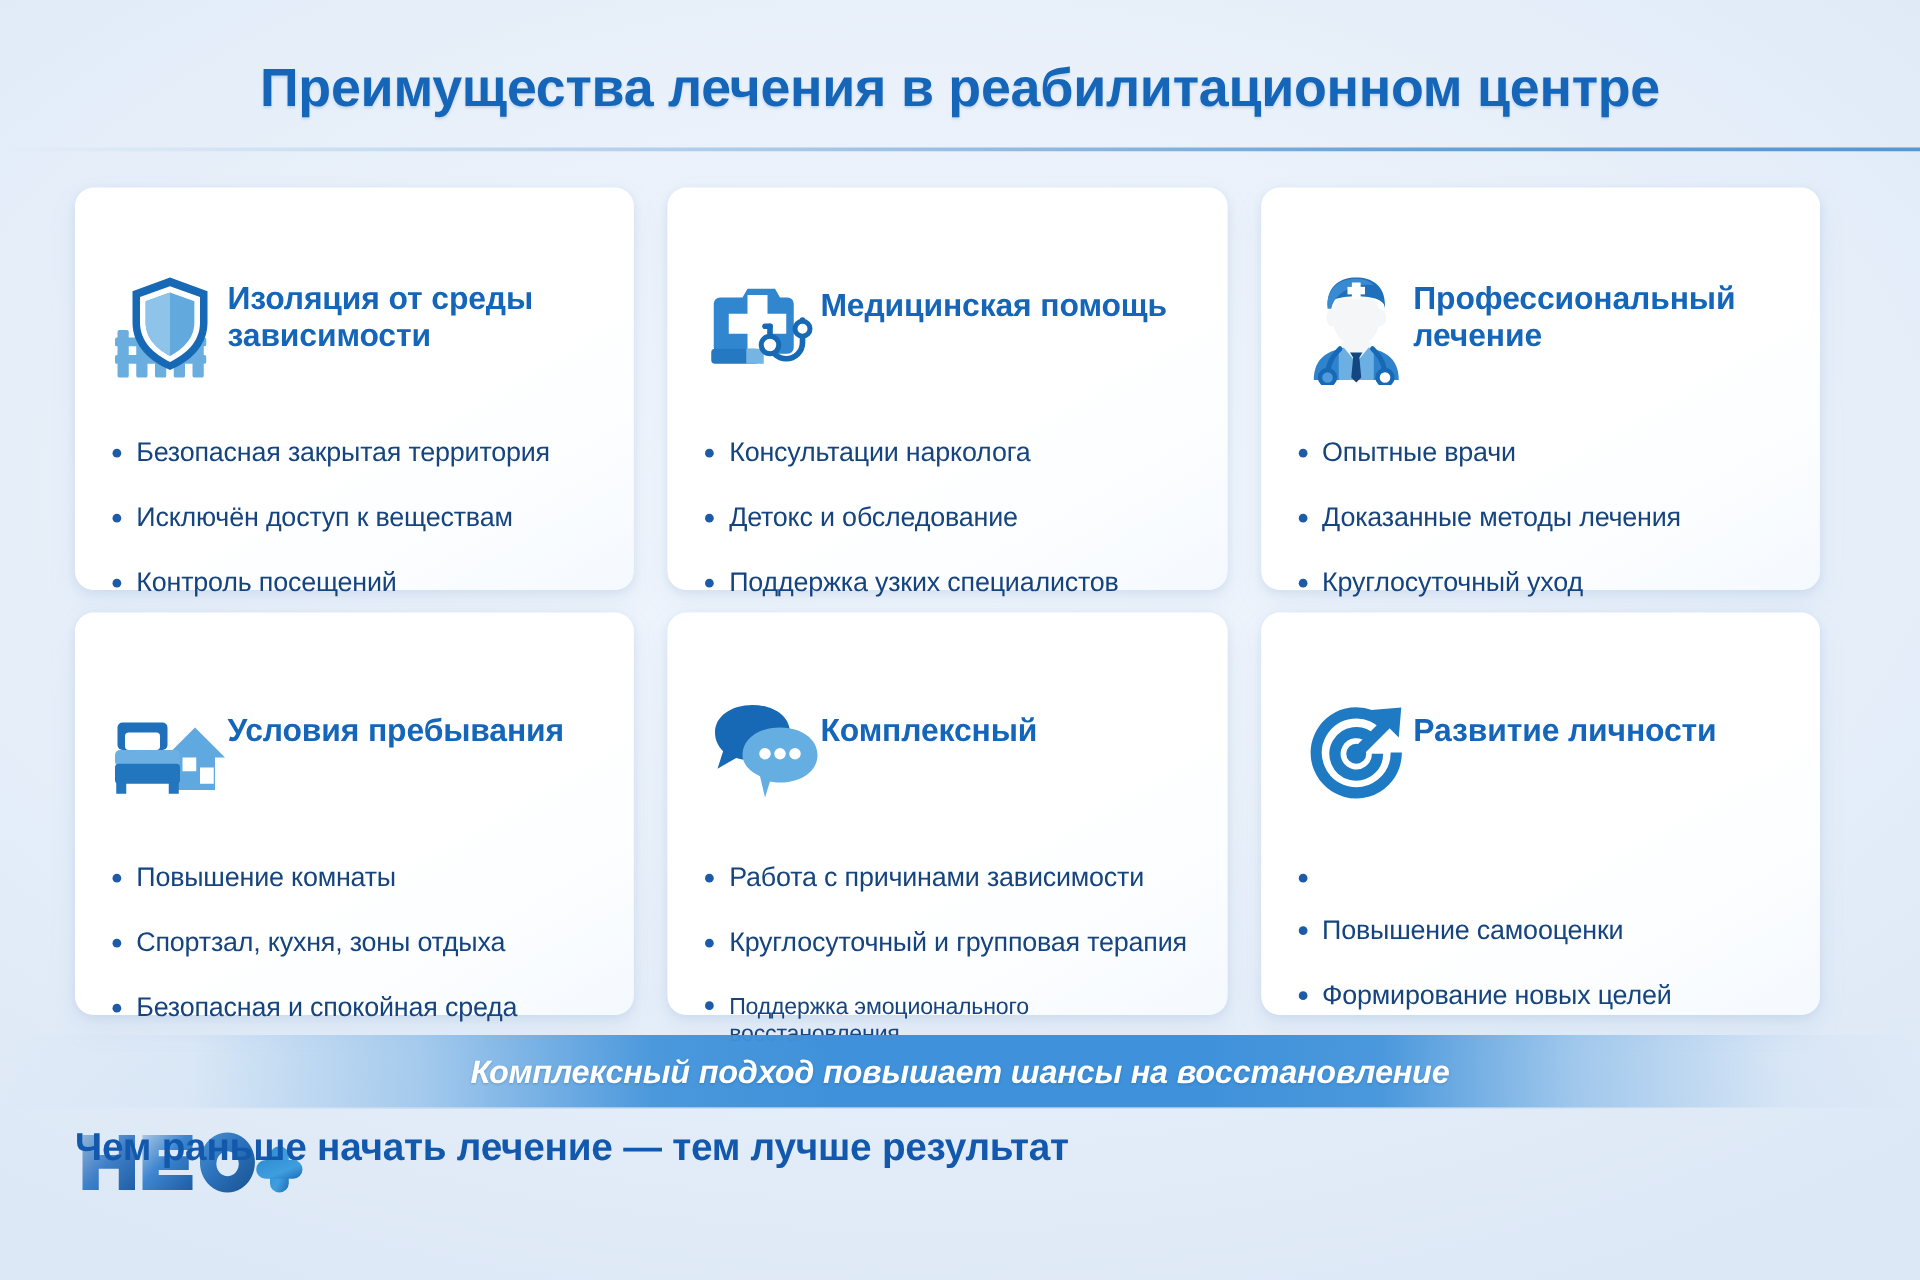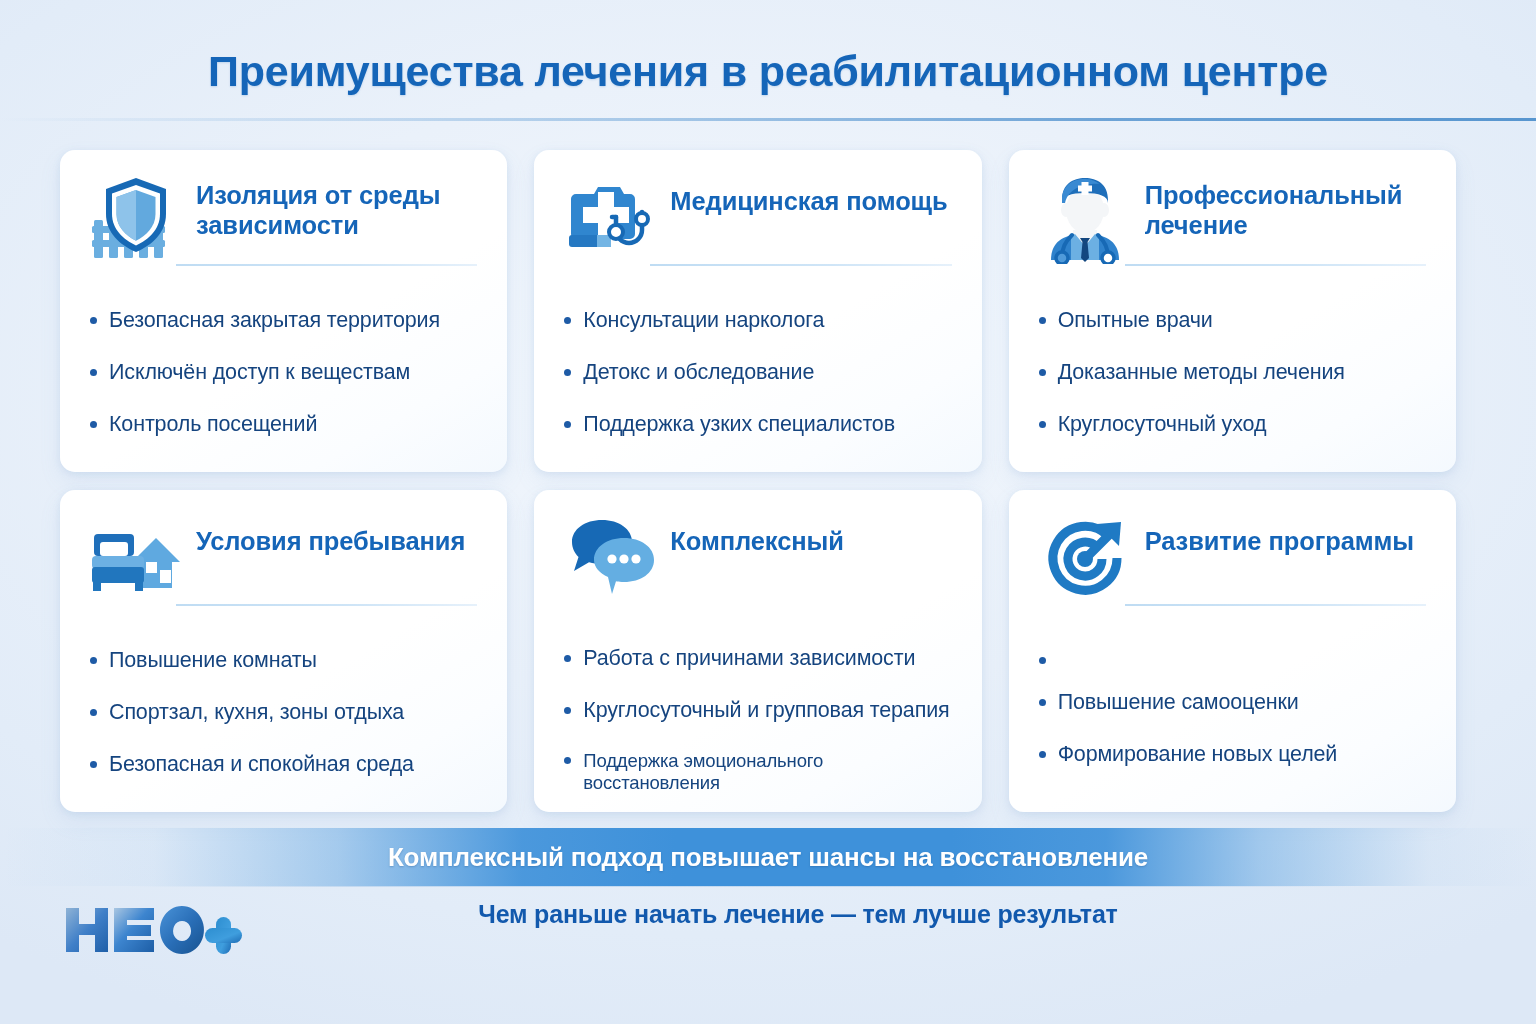--- a/index.html
+++ b/index.html
@@ -64,22 +64,23 @@
     box-shadow:0 2px 7px rgba(120,160,205,0.17), 0 10px 22px rgba(120,160,205,0.10);
     padding:26px 30px 20px 30px;
     position:relative;
     display:flex;
     flex-direction:column;
   }
 
   .card-head {
     display:flex;
     align-items:flex-start;
-    gap:14px;
+    gap:0;
     min-height:96px;
+    margin-top:44px;
   }
   .card-icon {
     flex:0 0 auto;
     width:92px; height:92px;
     display:block;
     margin-top:-4px;
   }
   .card-icon svg { display:block; width:92px; height:92px; }
 
   .card-title {
@@ -147,20 +148,21 @@
       rgba(70,150,220,0.05) 93%,
       rgba(70,150,220,0) 100%);
   }
   .banner-text {
     font-size:26px;
     font-weight:bold;
     color:#ffffff;
     letter-spacing:-0.2px;
     text-shadow:0 1px 2px rgba(20,70,130,0.30);
     white-space:nowrap;
+    font-style:italic;
   }
 
   .footer {
     position:absolute;
     left:0; right:0;
     top:886px;
     height:90px;
   }
   .footer-rule {
     position:absolute;
@@ -171,23 +173,23 @@
   .logo {
     position:absolute;
     left:62px; top:16px;
     width:190px; height:56px;
   }
   .logo svg { display:block; width:190px; height:56px; }
 
   .footer-tagline {
     position:absolute;
     left:0; right:0; top:14px;
-    text-align:center;
+    text-align:left;
     padding-left:60px;
-    font-size:25px;
+    font-size:31px;
     font-weight:bold;
     color:#1259ad;
     letter-spacing:-0.2px;
     white-space:nowrap;
   }
 </style>
 </head>
 <body>
 
 <div class="header">
@@ -388,21 +390,21 @@
             <path d="M69 24 A32 32 0 1 0 78 46"></path>
           </g>
           <g fill="none" stroke="#1f7ac4" stroke-width="9">
             <path d="M58 35 A17 17 0 1 0 63 47"></path>
           </g>
           <circle cx="46" cy="47" r="8" fill="#1f7ac4"></circle>
           <path d="M44 49 L74 19" stroke="#1f7ac4" stroke-width="9" stroke-linecap="round"></path>
           <path d="M58 12 L82 10 L80 34 L70 24 Z" fill="#1f7ac4"></path>
         </svg>
       </span>
-      <div class="card-title">Развитие программы</div>
+      <div class="card-title">Развитие личности</div>
     </div>
     <div class="card-rule"></div>
     <ul class="bullets">
       <li>
           <span class="bullet-dot"></span>
         </li>
       <li>
           <span class="bullet-dot"></span>
           <span>Повышение самооценки</span>
         </li>

